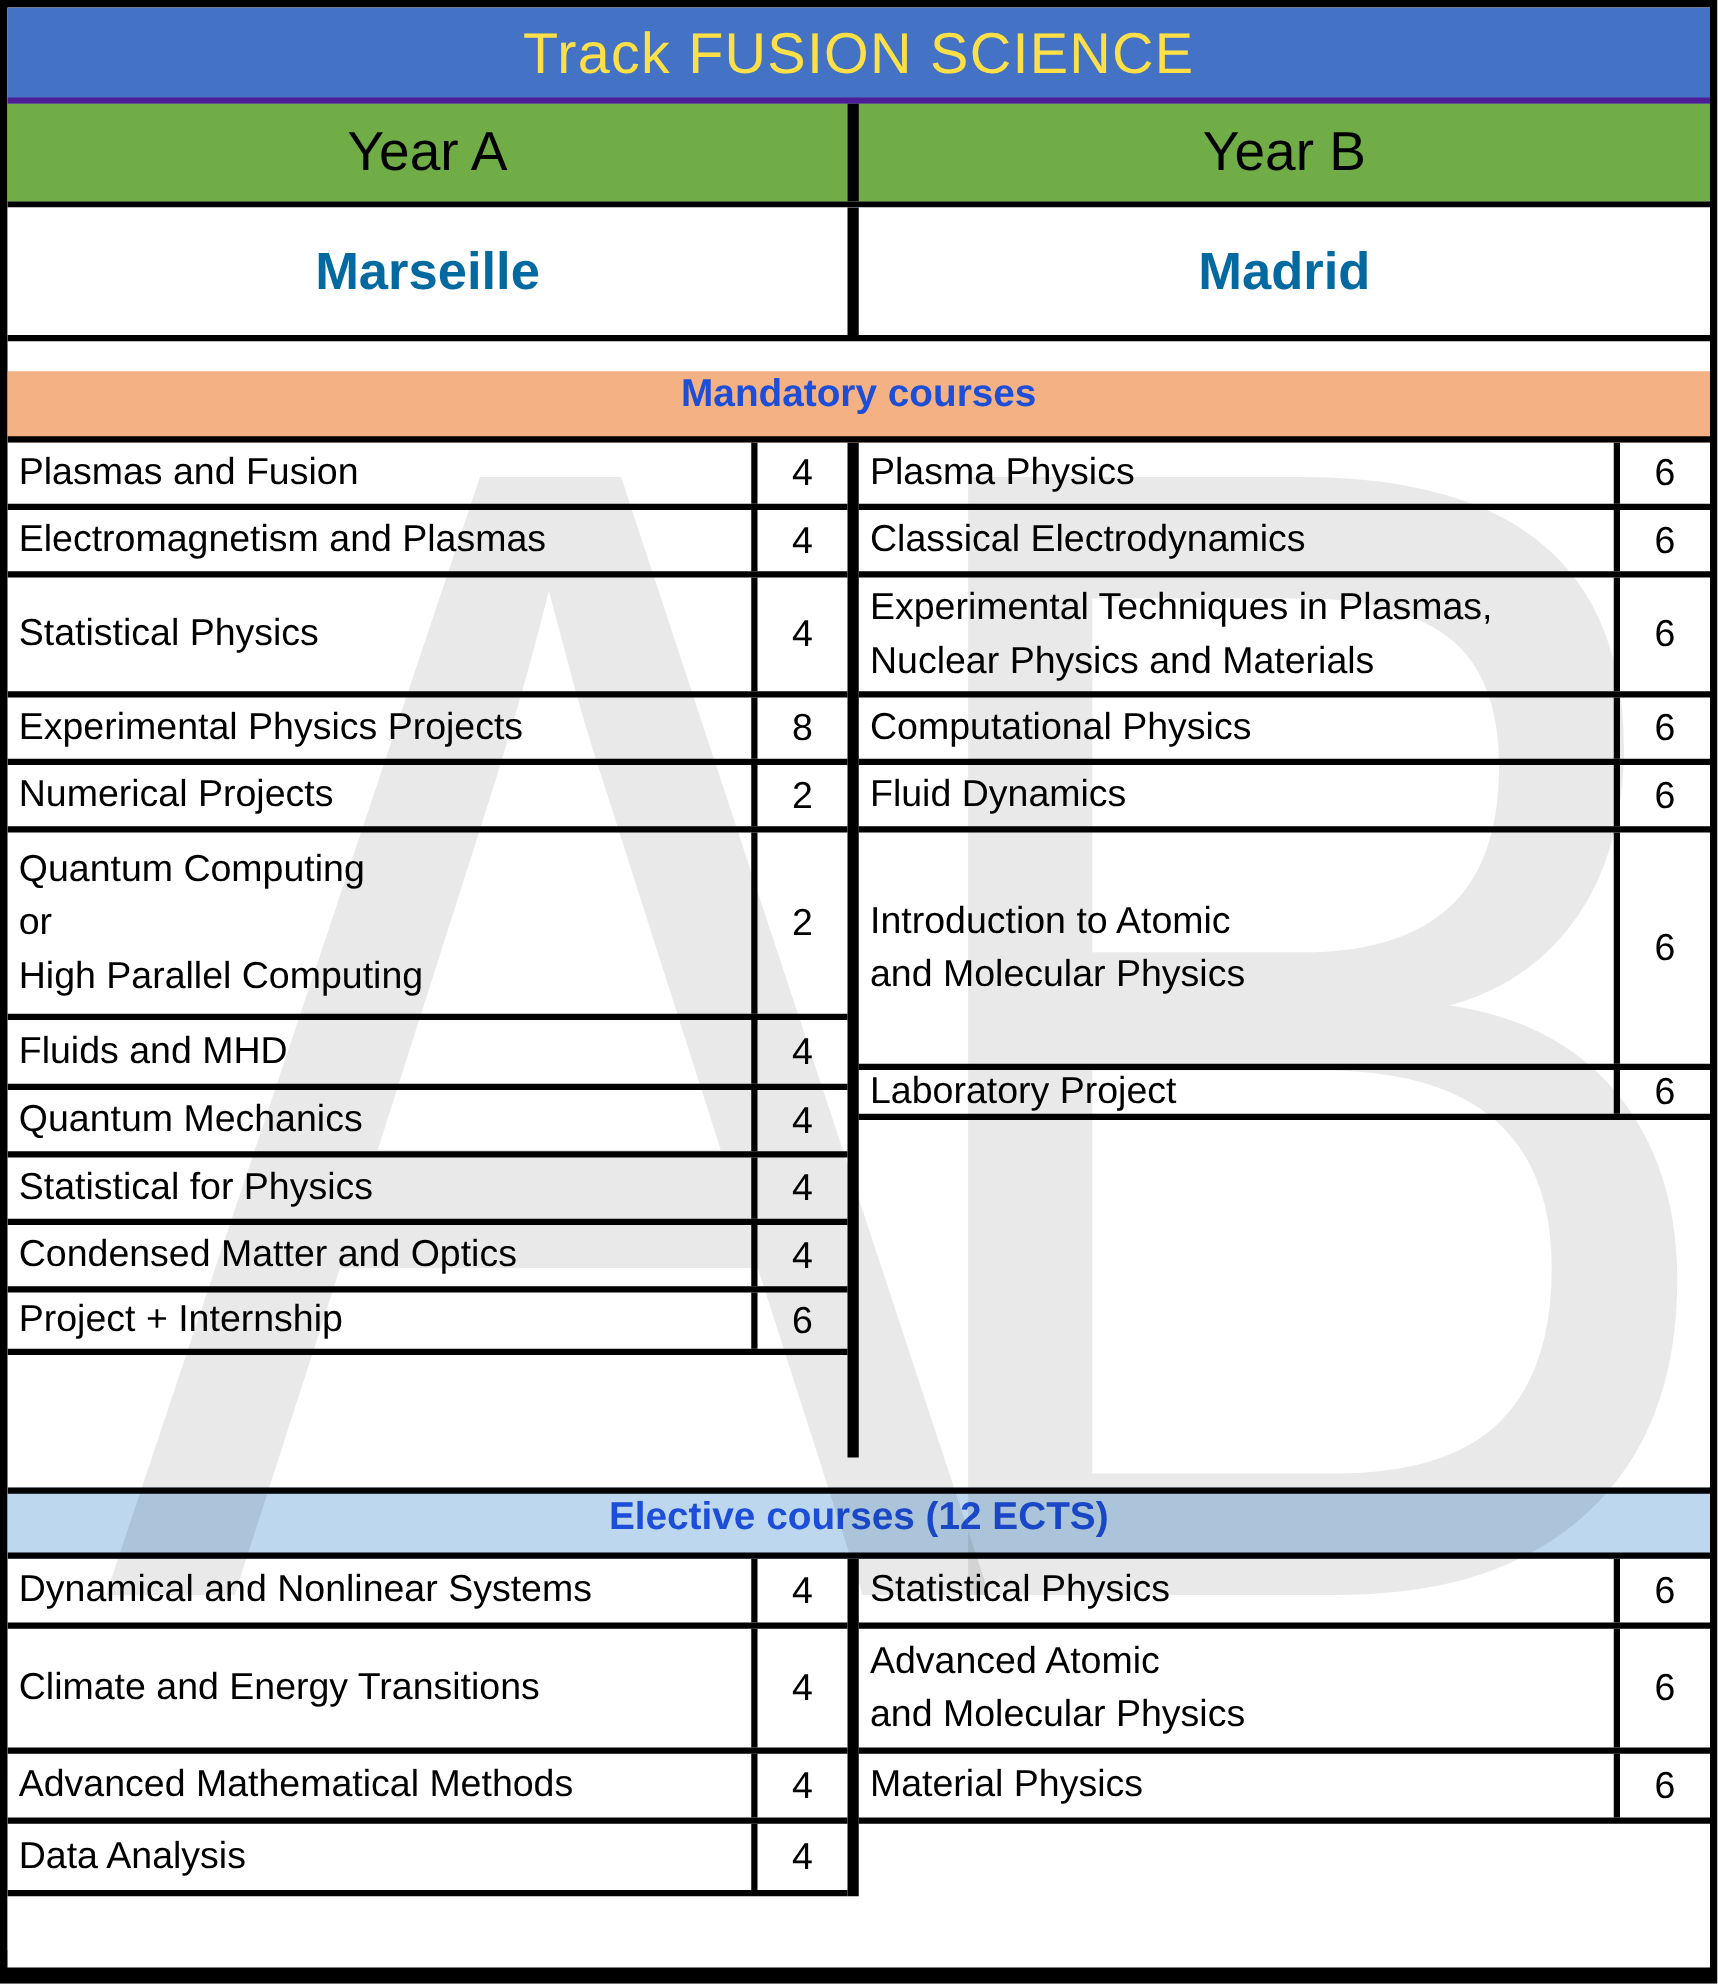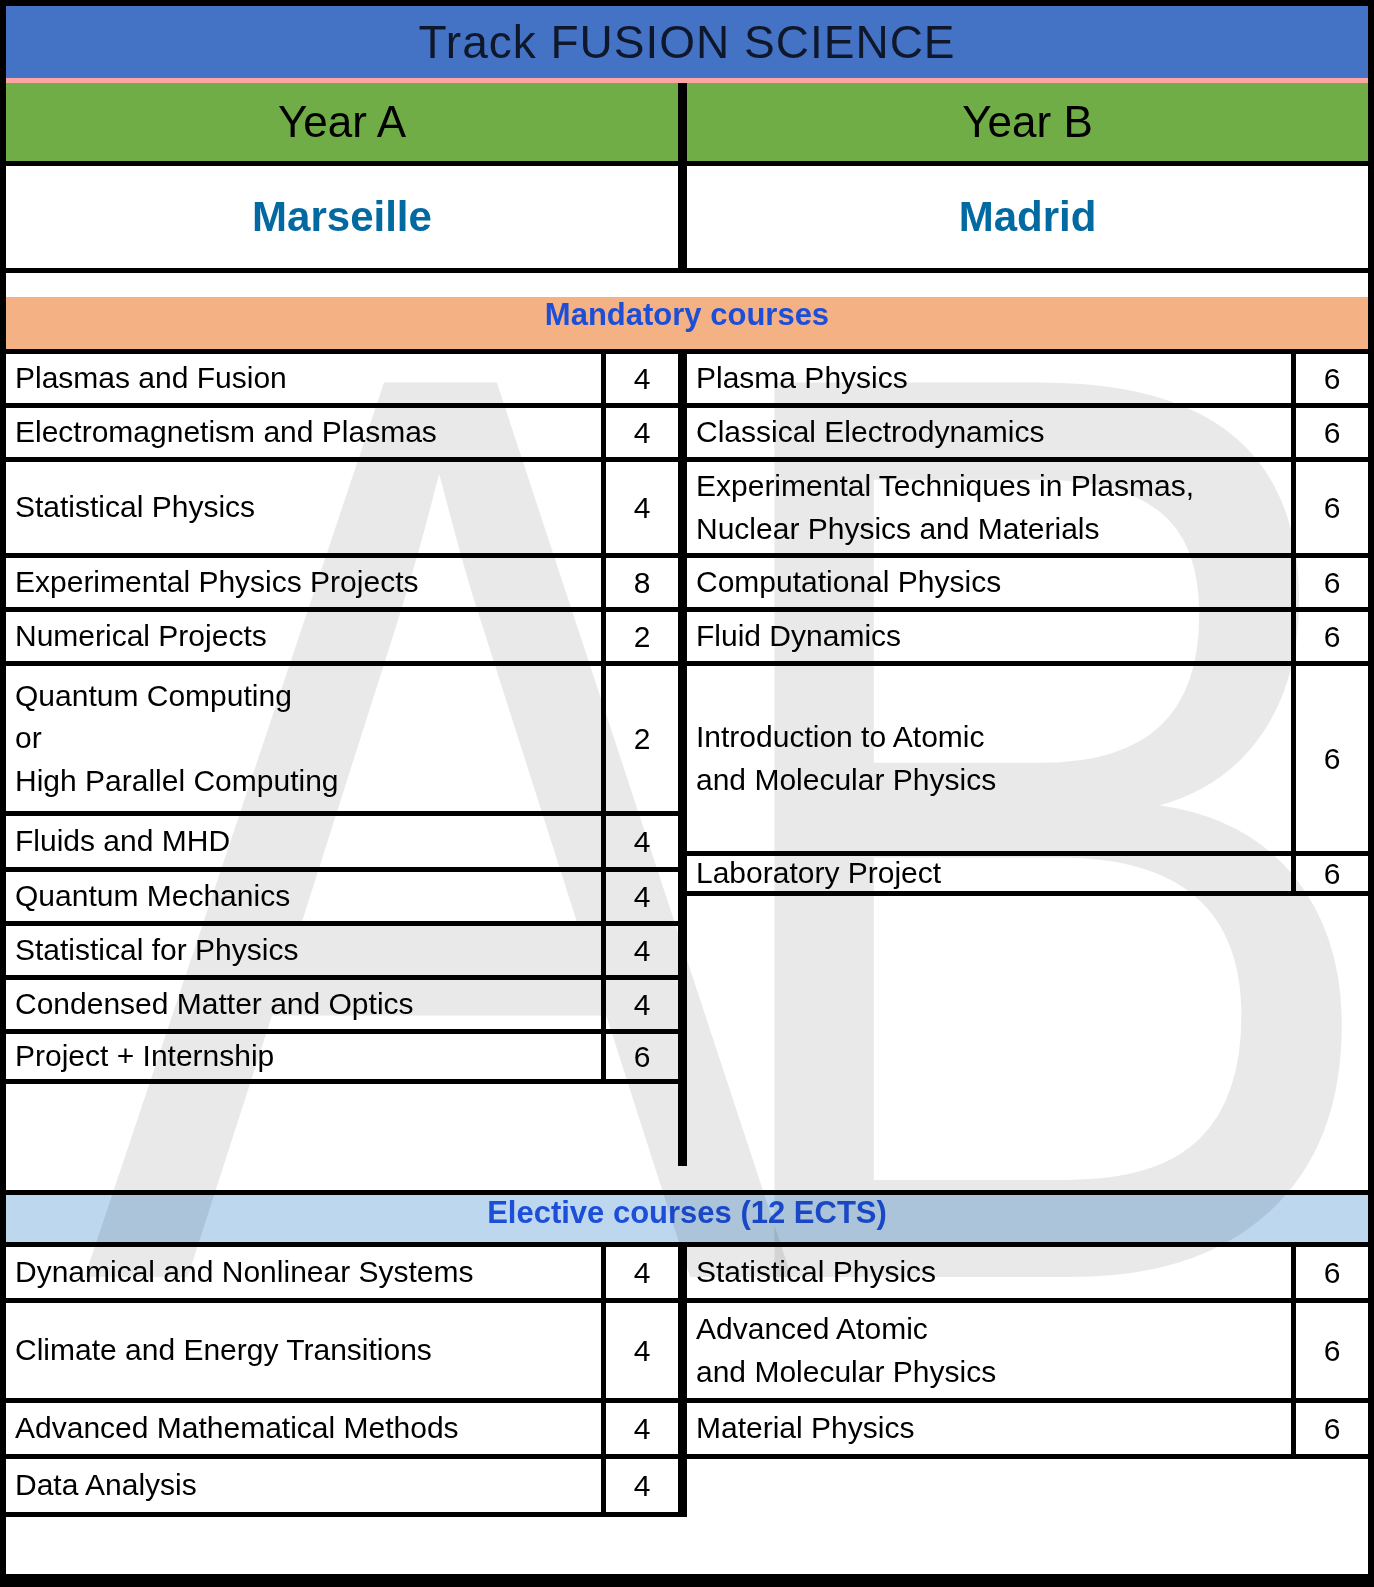--- a/index.html
+++ b/index.html
@@ -7,22 +7,22 @@
     position:relative;
     width:1374px;height:1587px;
     box-sizing:border-box;
     border:6px solid #000;
     border-bottom-width:13px;
     background:#fff;
     font-family:"Liberation Sans", sans-serif;
     overflow:hidden;
   }
   .row-title{
-    height:72px;border-bottom:5px solid #fca5a5;
-    background:#4472C4;color:#0f172a;
+    height:72px;border-bottom:5px solid #4c1d95;
+    background:#4472C4;color:#fde047;
     display:flex;align-items:center;justify-content:center;
     font-size:46px;letter-spacing:1px;
   }
   .split{display:flex;}
   .split .left-half{flex:0 0 672px;display:flex;align-items:center;justify-content:center;}
   .split .right-half{flex:1;border-left:9px solid #000;display:flex;align-items:center;justify-content:center;}
   .row-years{height:78px;border-bottom:5px solid #000;}
   .row-years .left-half,.row-years .right-half{background:#70AD47;color:#000000;font-size:44px;height:100%;}
   .row-cities{height:102px;border-bottom:5px solid #000;}
   .row-cities .left-half,.row-cities .right-half{background:#fff;color:#0369a1;font-size:42px;font-weight:bold;height:100%;}

